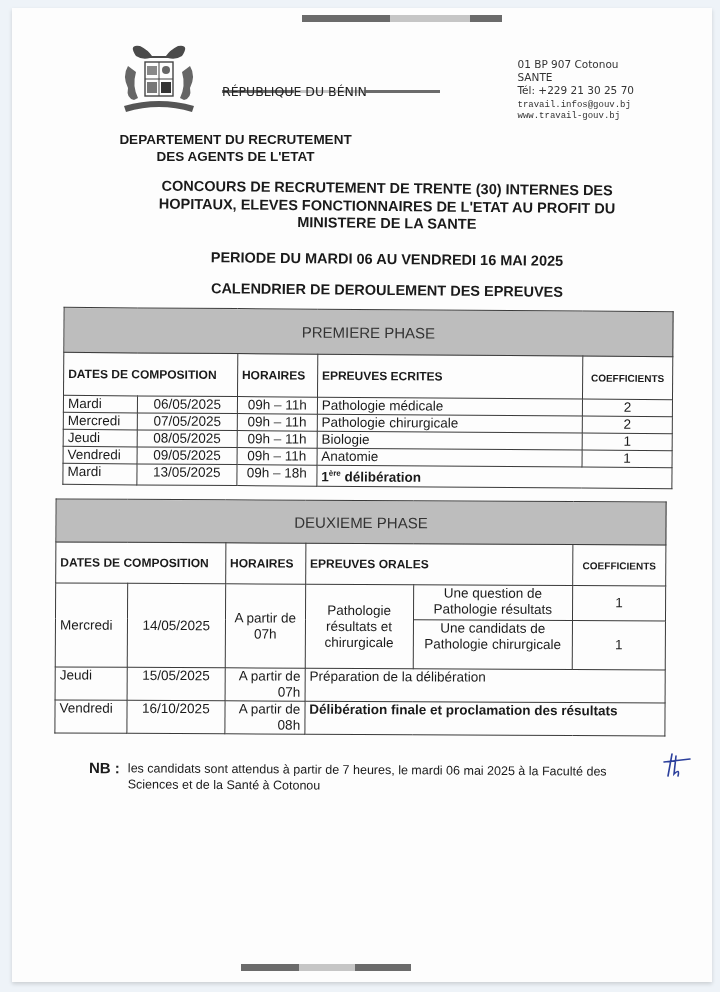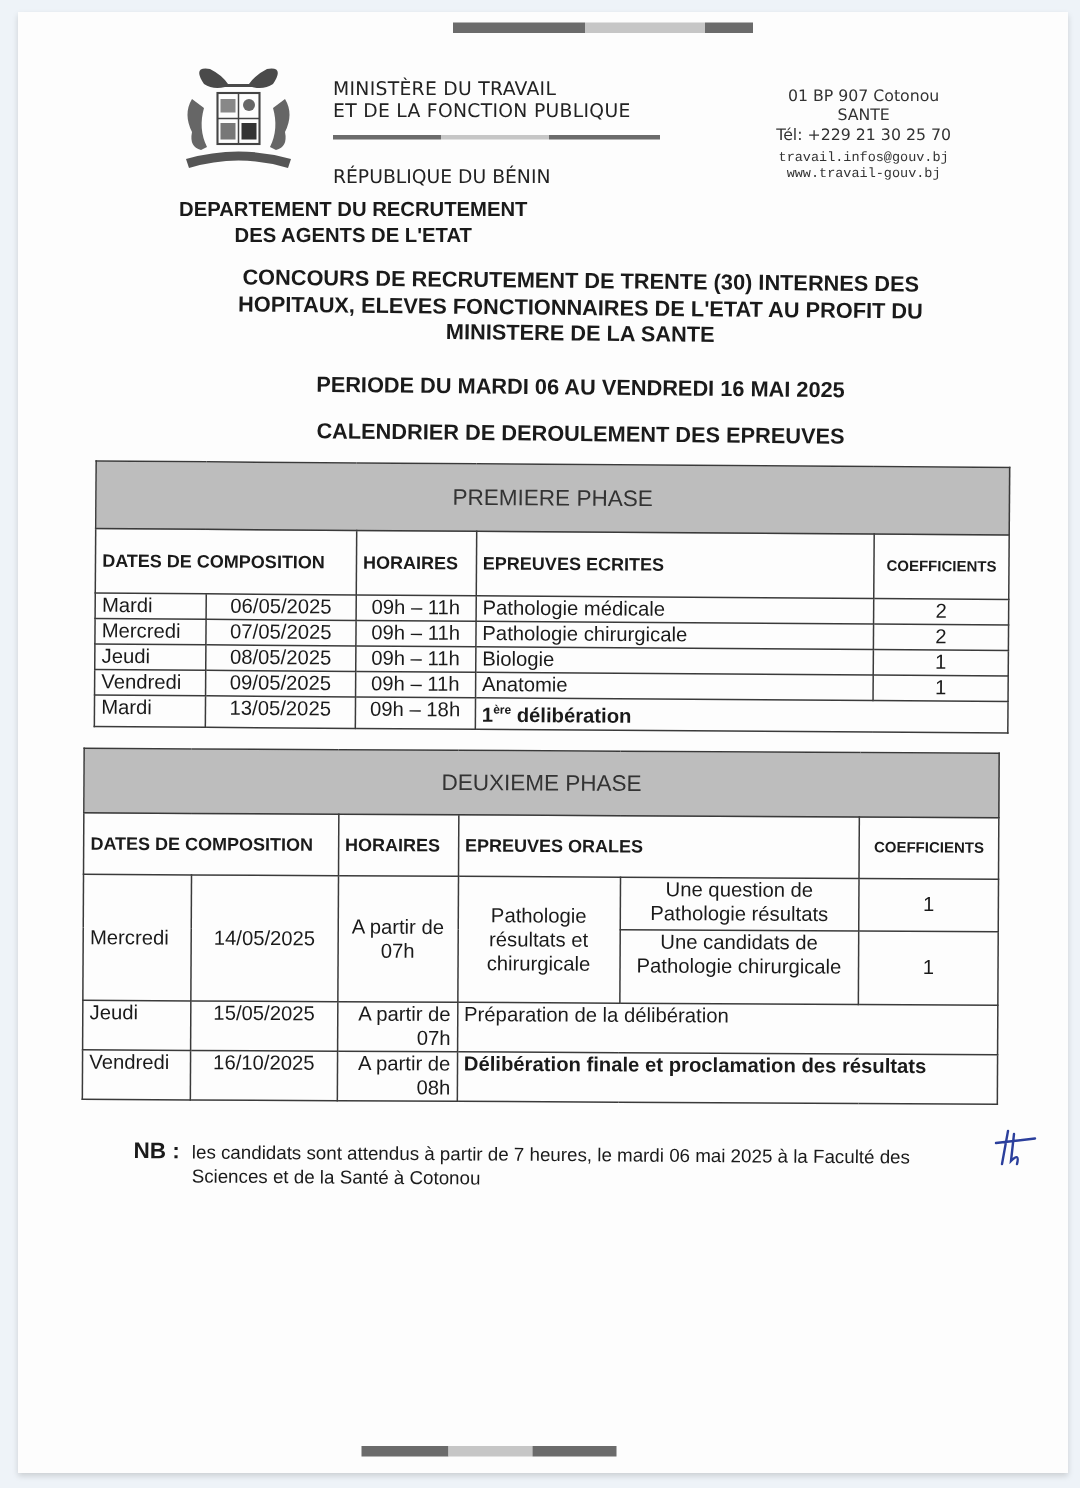--- a/index.html
+++ b/index.html
@@ -14,22 +14,22 @@
   .stripe { position:absolute; height:7px; display:flex; }
   .stripe span { display:block; height:100%; }
   .stripe .dk { background:#6b6b6b; }
   .stripe .lt { background:#c6c6c6; }
   .stripe-top { left:290px; top:7px; width:200px; }
   .stripe-bot { left:229px; top:956px; width:170px; }
   .stripe-ministry { left:210px; top:82px; width:218px; height:3px; }
 
   .emblem { position:absolute; left:106px; top:34px; width:82px; height:76px; }
   .ministry { position:absolute; left:210px; top:43px; font-family:"DejaVu Sans", sans-serif; font-size:12.5px; line-height:15px; color:#222; letter-spacing:0.2px; }
-  .republic { position:absolute; left:210px; top:102px; font-family:"DejaVu Sans", sans-serif; font-size:12.5px; color:#222; }
-  .contact { position:absolute; right:78px; top:50px; text-align:center; font-family:"DejaVu Sans", sans-serif; font-size:10.5px; line-height:13px; color:#333; }
+  .republic { position:absolute; left:210px; top:76px; font-family:"DejaVu Sans", sans-serif; font-size:12.5px; color:#222; }
+  .contact { position:absolute; right:78px; top:50px; text-align:left; font-family:"DejaVu Sans", sans-serif; font-size:10.5px; line-height:13px; color:#333; }
   .contact .small { font-size:9px; line-height:11px;font-family:Liberation Mono, monospace; }
   .contact .gap { height:3px; }
 
   .dept { position:absolute; left:102px; top:123px; font-weight:bold; font-size:13.5px; line-height:17px; text-align:center; width:243px; }
   .title { position:absolute; left:120px; top:172px; width:510px; text-align:center; font-weight:bold; font-size:14.5px; line-height:17.5px; transform:rotate(0.6deg); }
   .period { position:absolute; left:120px; top:243px; width:510px; text-align:center; font-weight:bold; font-size:14.5px; transform:rotate(0.6deg); }
   .calendar { position:absolute; left:120px; top:274px; width:510px; text-align:center; font-weight:bold; font-size:14.5px; transform:rotate(0.6deg); }
 
   table { border-collapse:collapse; position:absolute; font-family:"Liberation Sans", sans-serif; color:#1a1a1a; }
   td { border:1px solid #3a3a3a; padding:0 4px; font-size:13.5px; vertical-align:top; }
@@ -69,24 +69,20 @@
     <line x1="27" y1="37" x2="55" y2="37" stroke="#444" stroke-width="1"></line>
     <rect x="29" y="24" width="10" height="9" fill="#888"></rect>
     <circle cx="48" cy="28" r="4" fill="#666"></circle>
     <rect x="29" y="40" width="10" height="11" fill="#777"></rect>
     <rect x="43" y="40" width="10" height="11" fill="#333"></rect>
     <path d="M10 24 Q4 34 10 46 Q8 56 16 58 L20 56 Q14 44 18 30Z" fill="#666"></path>
     <path d="M72 24 Q78 34 72 46 Q74 56 66 58 L62 56 Q68 44 64 30Z" fill="#666"></path>
     <path d="M6 64 Q41 54 76 64 L74 70 Q41 60 8 70Z" fill="#555"></path>
   </svg>
 
-  <div class="ministry">
-    <div>MINISTÈRE DU TRAVAIL</div>
-    <div>ET DE LA FONCTION PUBLIQUE</div>
-  </div>
   <div class="stripe stripe-ministry">
     <span class="dk" style="width:33%"></span>
       <span class="lt" style="width:33%"></span>
       <span class="dk" style="width:34%"></span>
   </div>
   <div class="republic">RÉPUBLIQUE DU BÉNIN</div>
 
   <div class="contact">
     <div>01 BP 907 Cotonou</div>
     <div>SANTE</div>

